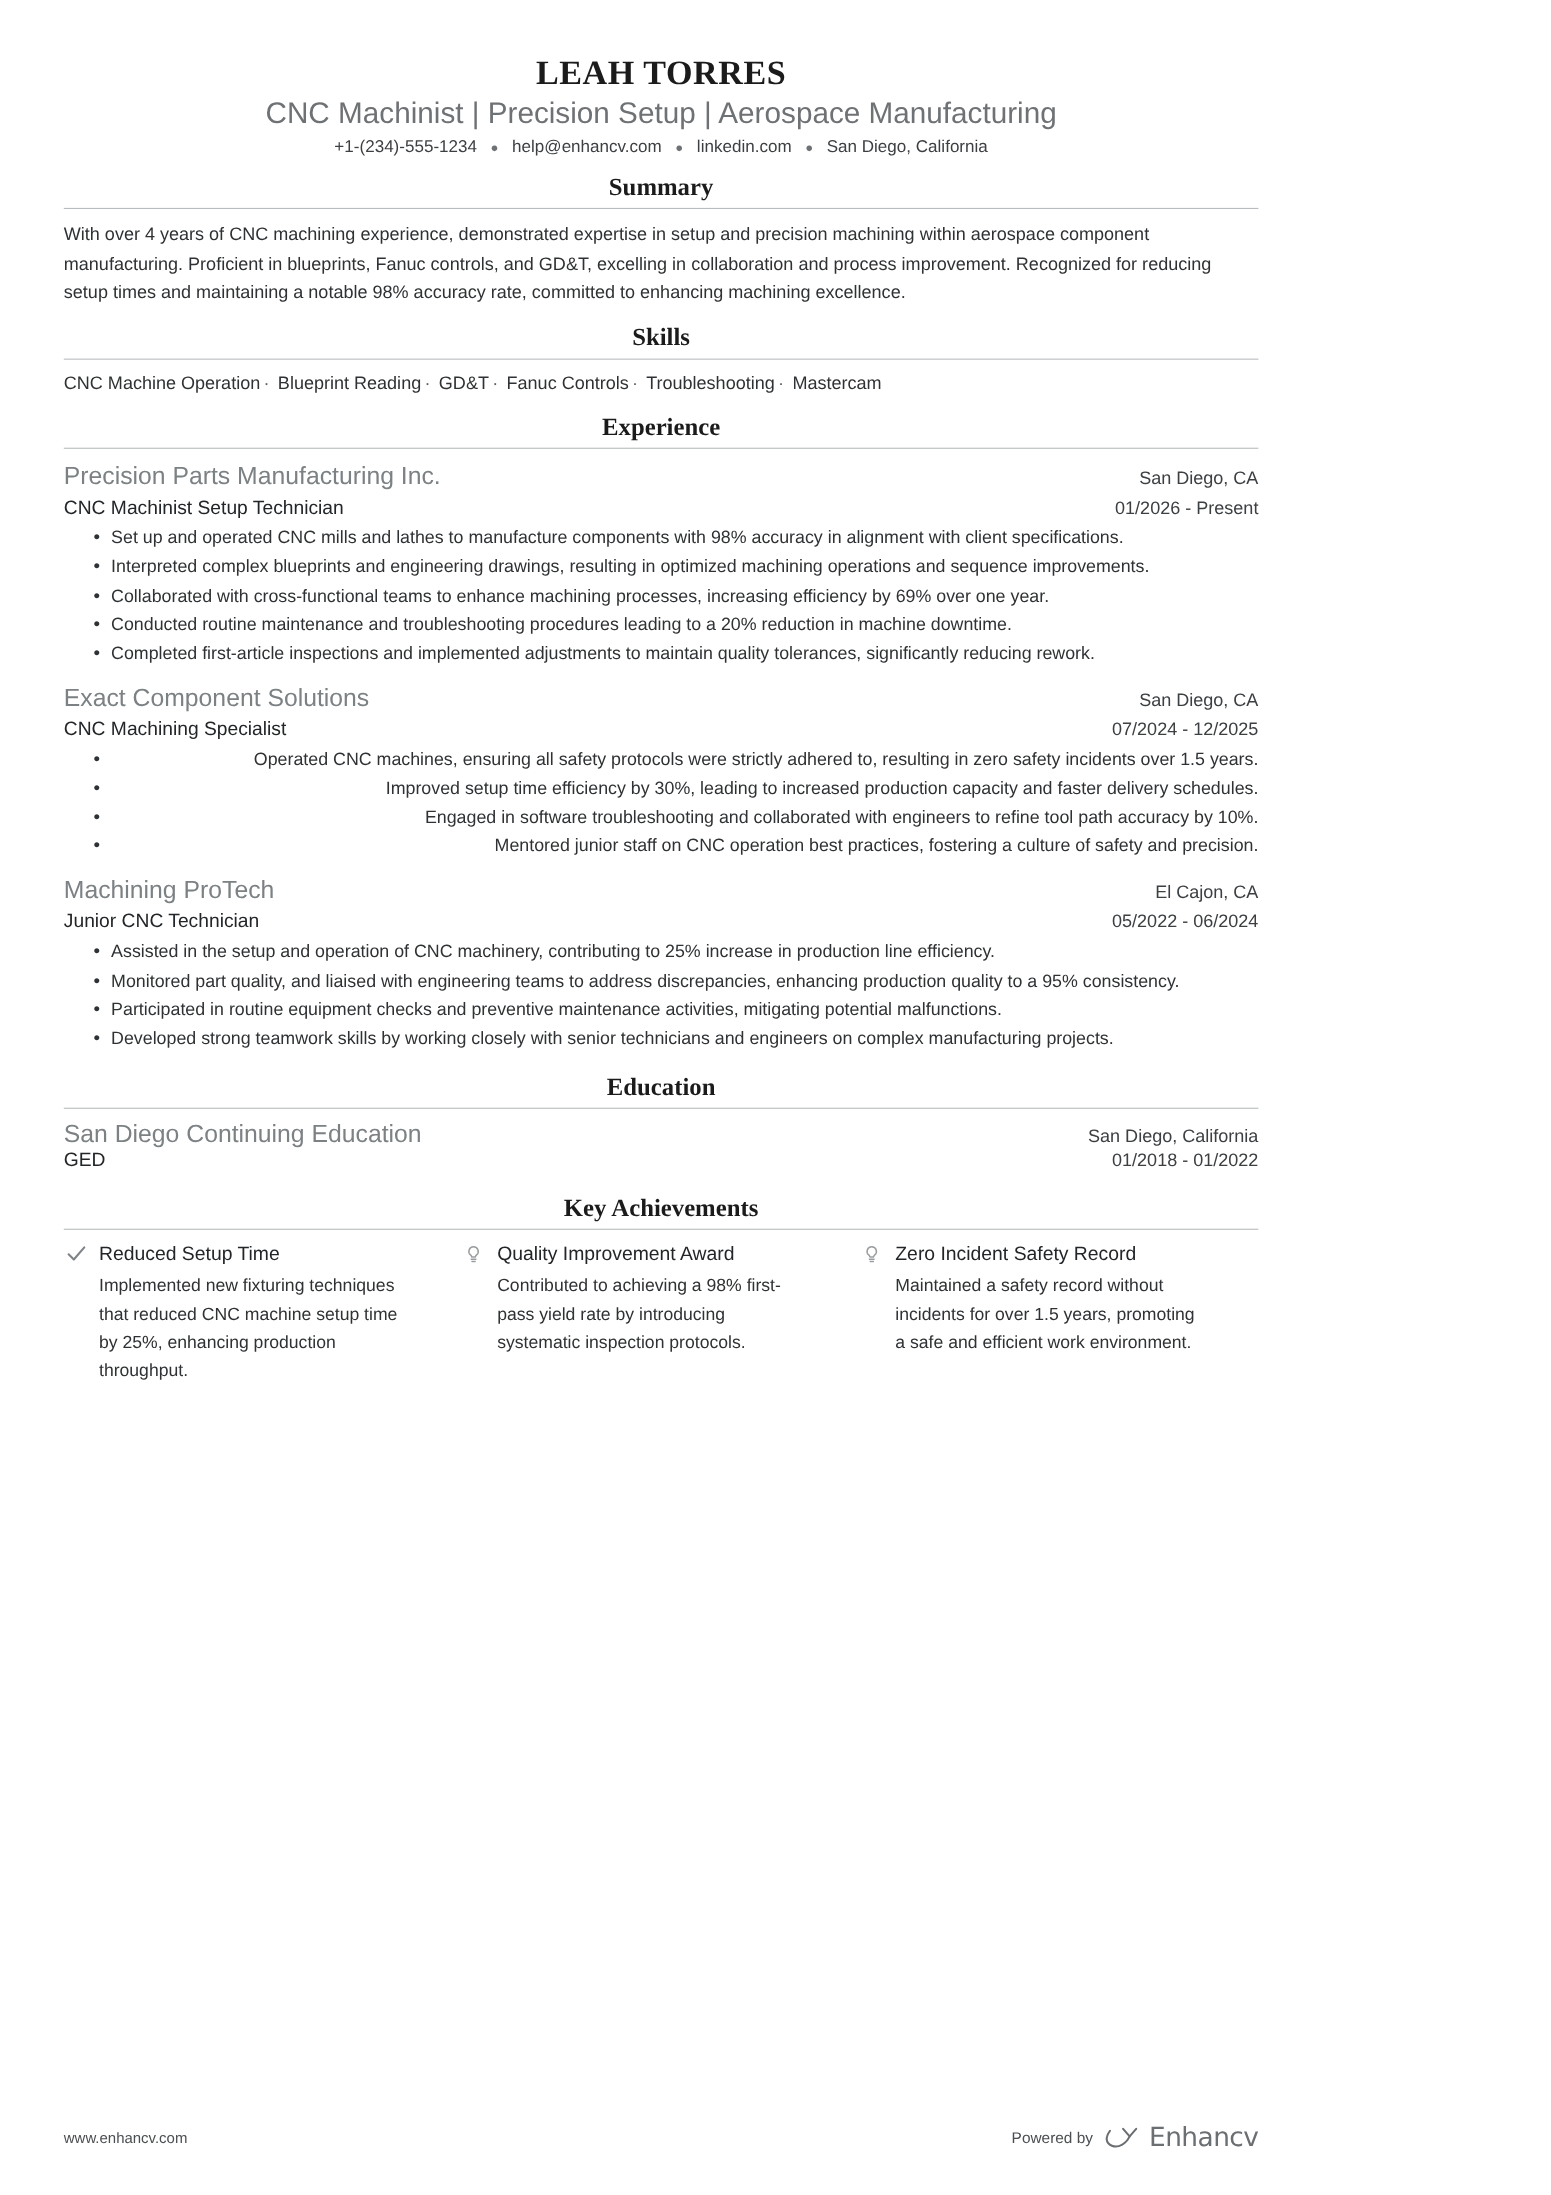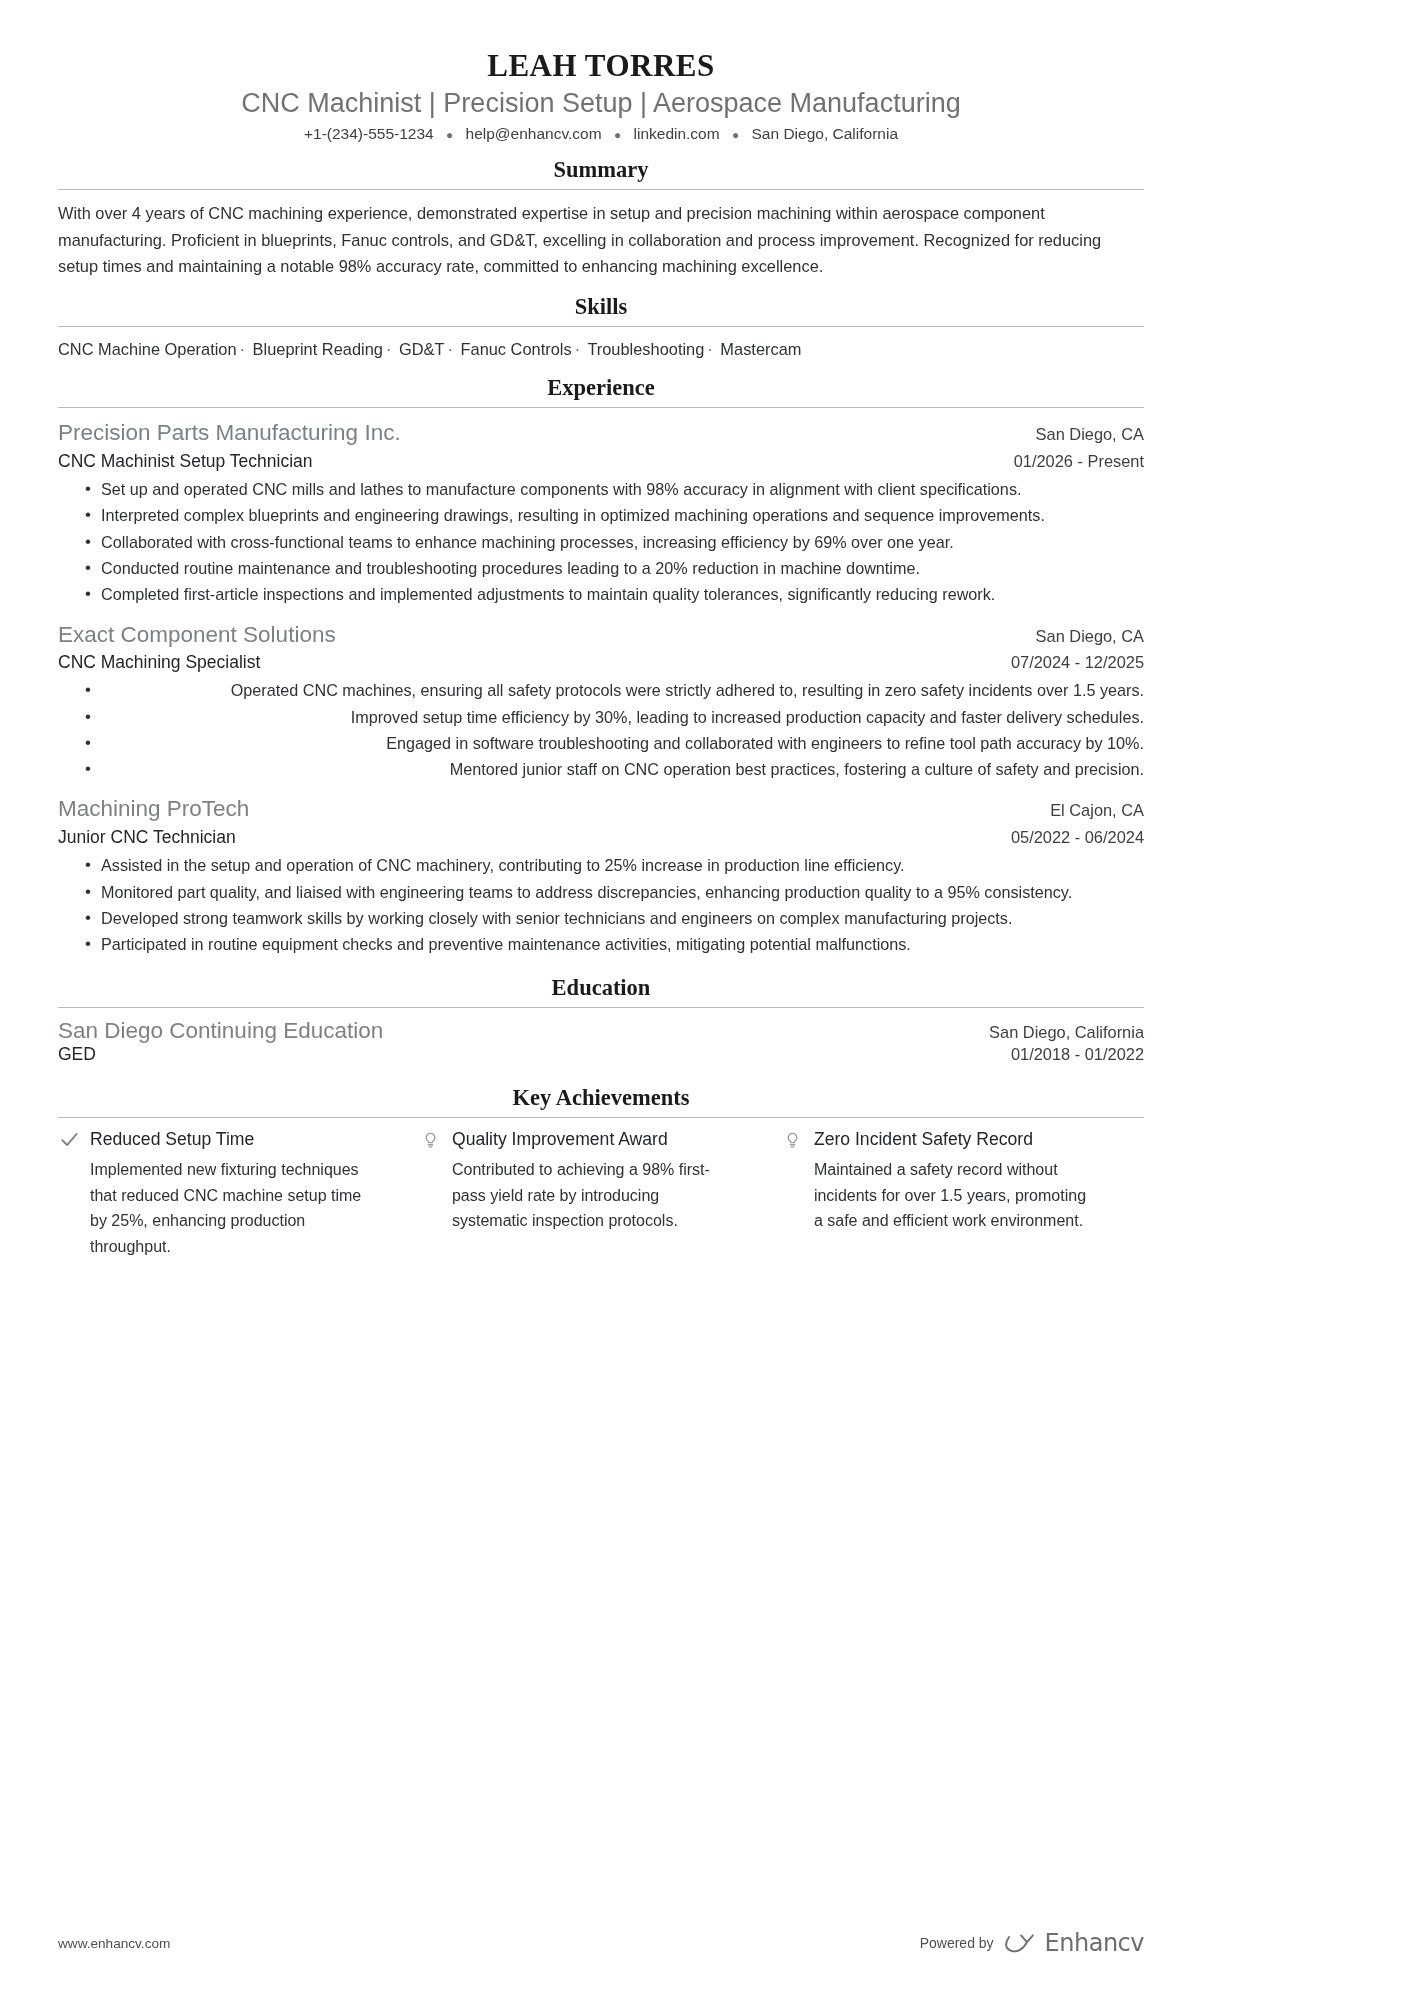--- a/index.html
+++ b/index.html
@@ -274,22 +274,22 @@
       <div class="company">Machining ProTech</div>
       <div class="location">El Cajon, CA</div>
     </div>
     <div class="job-row">
       <div class="role">Junior CNC Technician</div>
       <div class="dates">05/2022 - 06/2024</div>
     </div>
     <ul class="bullets">
       <li>Assisted in the setup and operation of CNC machinery, contributing to 25% increase in production line efficiency.</li>
       <li>Monitored part quality, and liaised with engineering teams to address discrepancies, enhancing production quality to a 95% consistency.</li>
+      <li>Participated in routine equipment checks and preventive maintenance activities, mitigating potential malfunctions.</li>
       <li>Developed strong teamwork skills by working closely with senior technicians and engineers on complex manufacturing projects.</li>
-      <li>Participated in routine equipment checks and preventive maintenance activities, mitigating potential malfunctions.</li>
     </ul>
   </div>
 
   <div class="section-title" style="margin-top:18px;">Education</div>
   <hr class="rule">
   <div>
     <div class="edu-row">
       <div class="school">San Diego Continuing Education</div>
       <div class="location">San Diego, California</div>
     </div>

